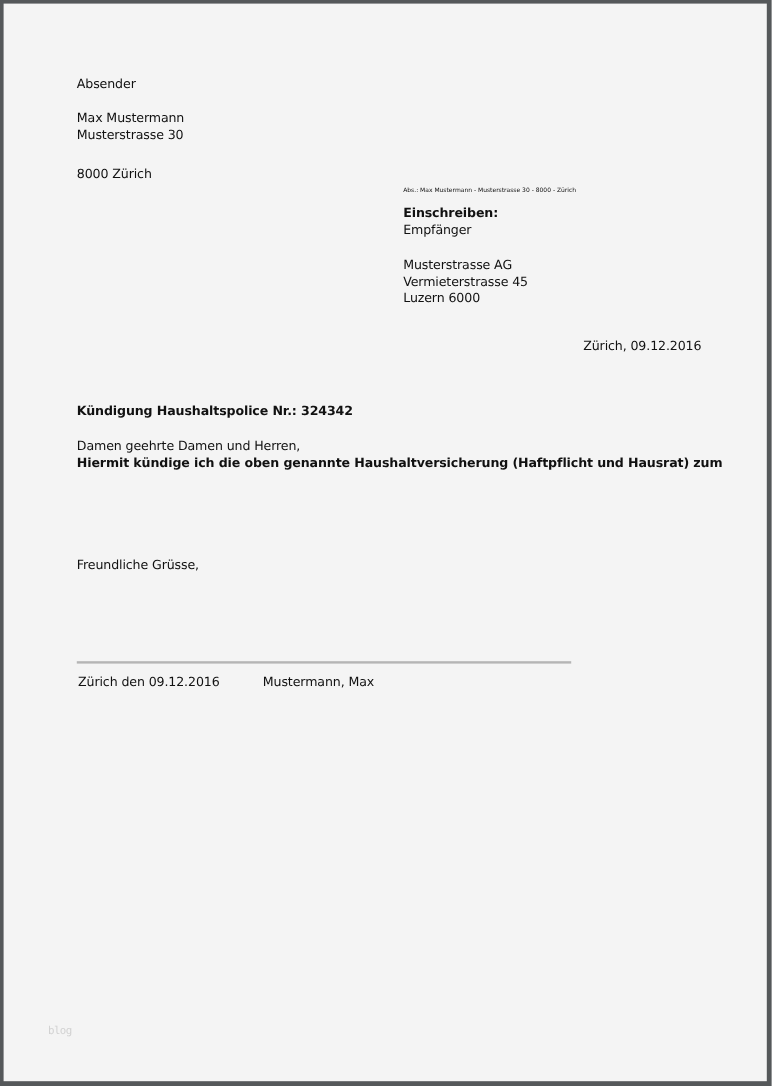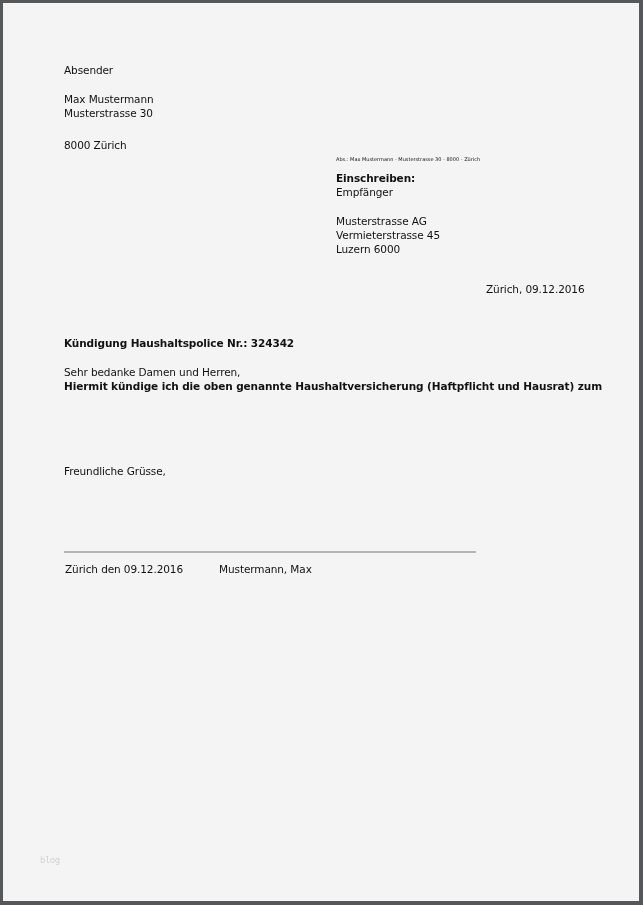--- a/index.html
+++ b/index.html
@@ -39,21 +39,21 @@
   <div class="t b" style="left:333px;top:168px;">Einschreiben:</div>
   <div class="t" style="left:333px;top:182px;">Empfänger</div>
   <div class="t" style="left:333px;top:211px;">Musterstrasse AG</div>
   <div class="t" style="left:333px;top:225px;">Vermieterstrasse 45</div>
   <div class="t" style="left:333px;top:239px;">Luzern 6000</div>
 
   <div class="t" style="left:483px;top:279px;text-align:right;">Zürich, 09.12.2016</div>
 
   <div class="t b" style="left:61px;top:333px;">Kündigung Haushaltspolice Nr.: 324342</div>
 
-  <div class="t" style="left:61px;top:362px;">Sehr bedanke Damen und Herren,</div>
+  <div class="t" style="left:61px;top:362px;">Damen geehrte Damen und Herren,</div>
   <div class="t" style="left:61px;top:376px;font-weight:bold;">Hiermit kündige ich die oben genannte Haushaltversicherung (Haftpflicht und Hausrat) zum</div>
 
   <div class="t" style="left:61px;top:461px;">Freundliche Grüsse,</div>
 
   <div class="sigline"></div>
   <div class="t" style="left:62px;top:559px;">Zürich den 09.12.2016</div>
   <div class="t" style="left:216px;top:559px;">Mustermann, Max</div>
 
   <div class="watermark">blog</div>
 </div>

